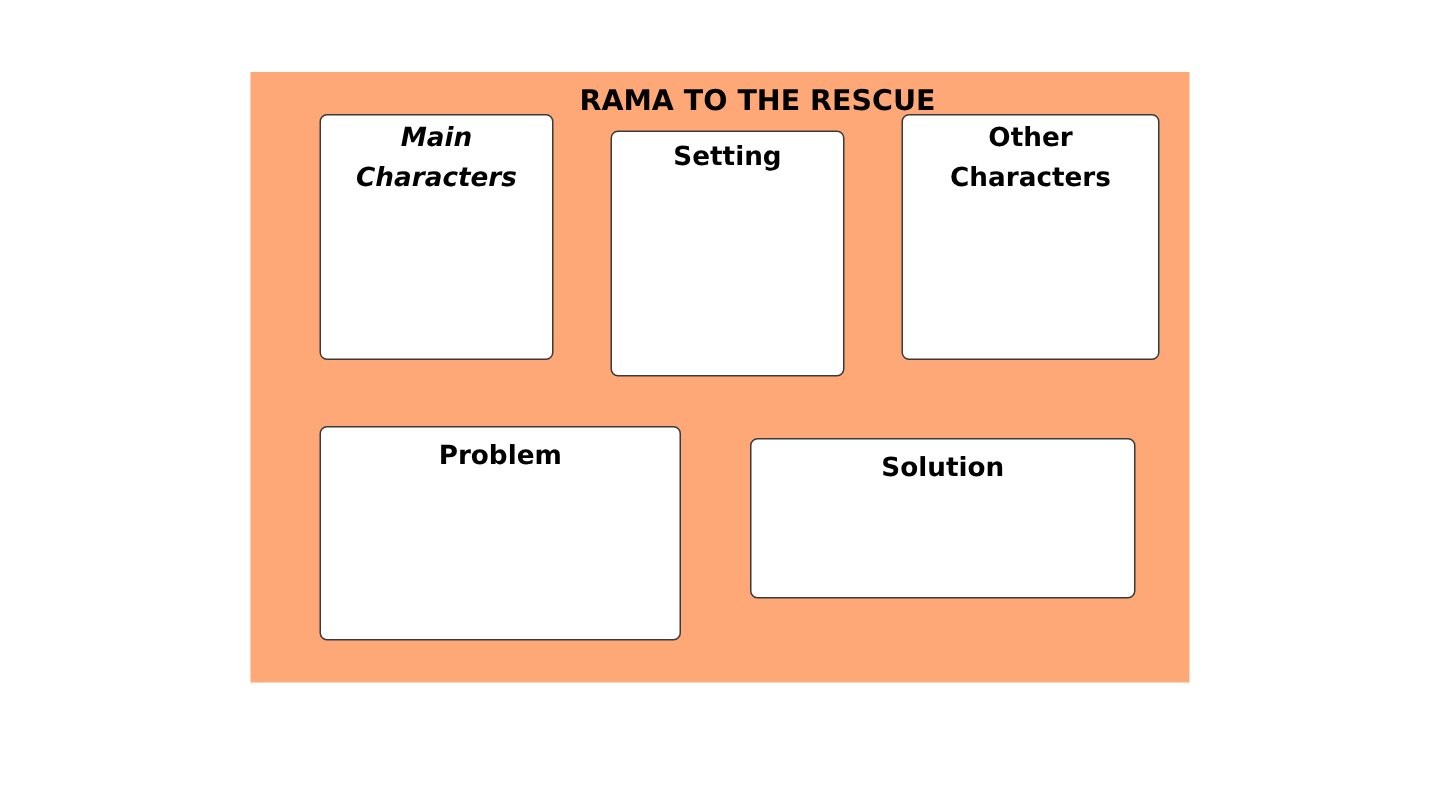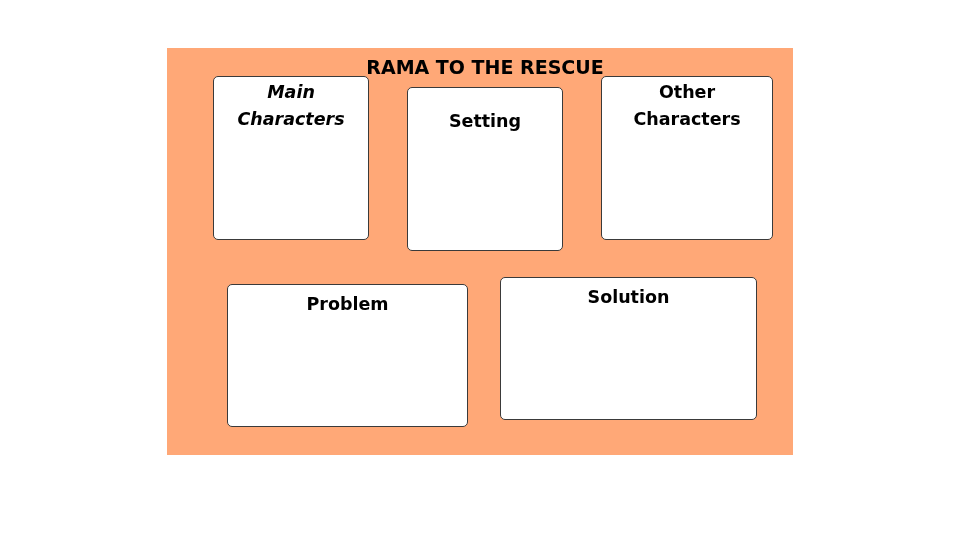--- a/index.html
+++ b/index.html
@@ -26,43 +26,44 @@
       position: absolute;
       left: 0;
       width: 636px;
       top: 8px;
       text-align: center;
       font-weight: bold;
       font-size: 19px;
       color: #000000;
       letter-spacing: 0;
       line-height: 22px;
+      padding-left: 20px;
     }
     .box {
       position: absolute;
       background: #ffffff;
       border: 1.3px solid #3a3a3a;
       border-radius: 5px;
       box-sizing: border-box;
     }
     .box-label {
       text-align: center;
       font-weight: bold;
       font-size: 17.5px;
       line-height: 27px;
       color: #000000;
       margin-top: 2px;
       white-space: pre-line;
     }
     #box-main      { left: 46px;  top: 28px;  width: 156px; height: 164px; font-style: italic; }
     #box-setting   { left: 240px; top: 39px;  width: 156px; height: 164px; }
     #box-other     { left: 434px; top: 28px;  width: 172px; height: 164px; }
-    #box-problem   { left: 60px;  top: 236px; width: 241px; height: 143px; }
-    #box-solution  { left: 333px; top: 229px; width: 257px; height: 143px; }
-    #box-setting .box-label { margin-top: 20px; }
+    #box-problem   { left: 46px;  top: 236px; width: 241px; height: 143px; }
+    #box-solution  { left: 333px; top: 244px; width: 257px; height: 107px; }
+    #box-setting .box-label { margin-top: 4px; }
     #box-problem .box-label,
     #box-solution .box-label { margin-top: 6px; }
   </style>
 </head>
 <body>
 
 <div class="panel" style="background: rgb(255, 168, 119);">
   <div class="title">RAMA TO THE RESCUE</div>
 
   <div class="box" id="box-main">

